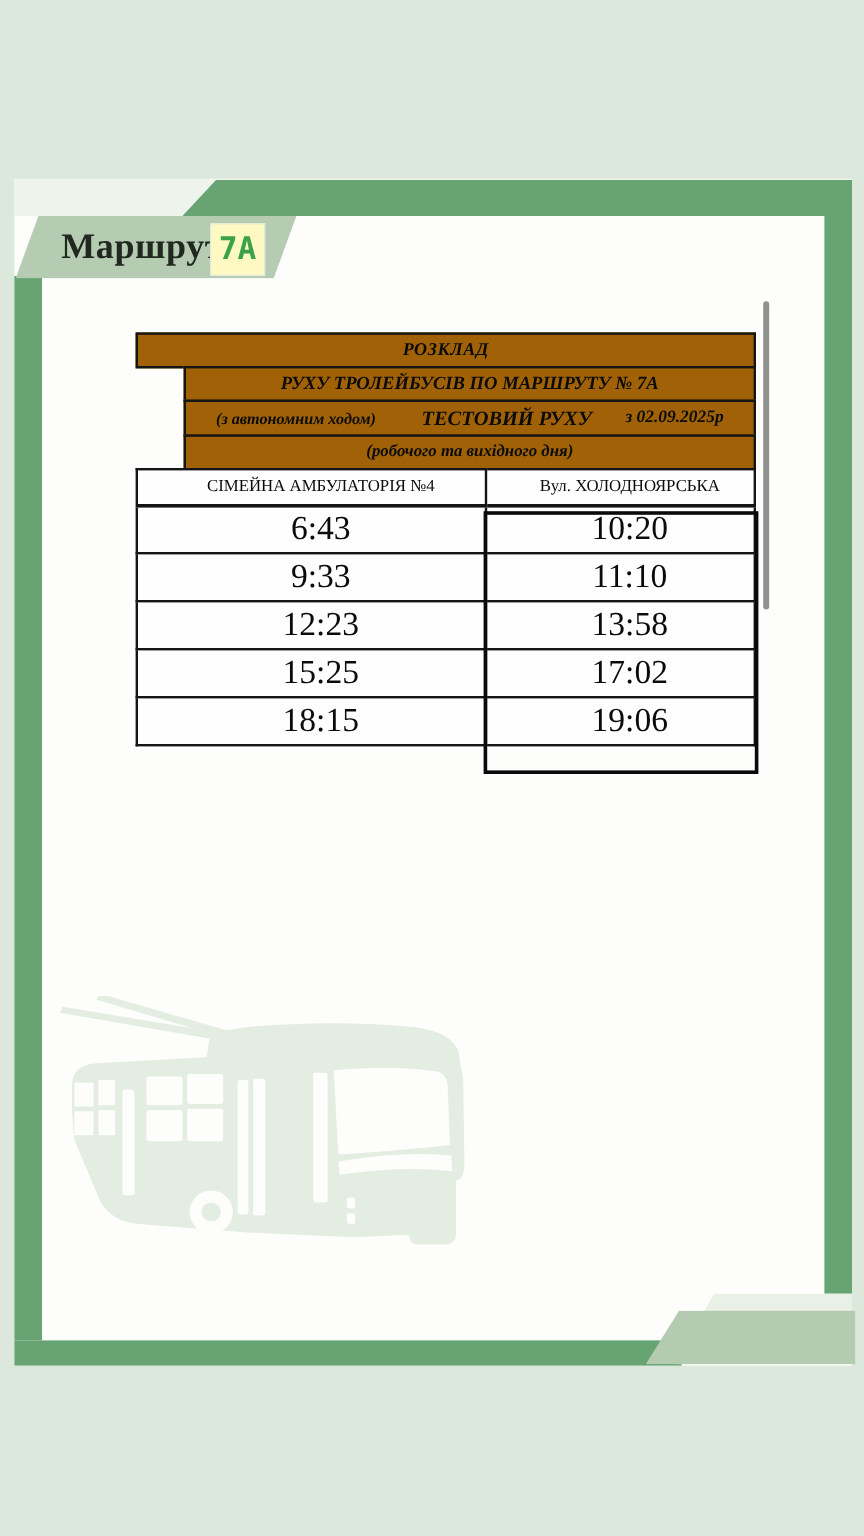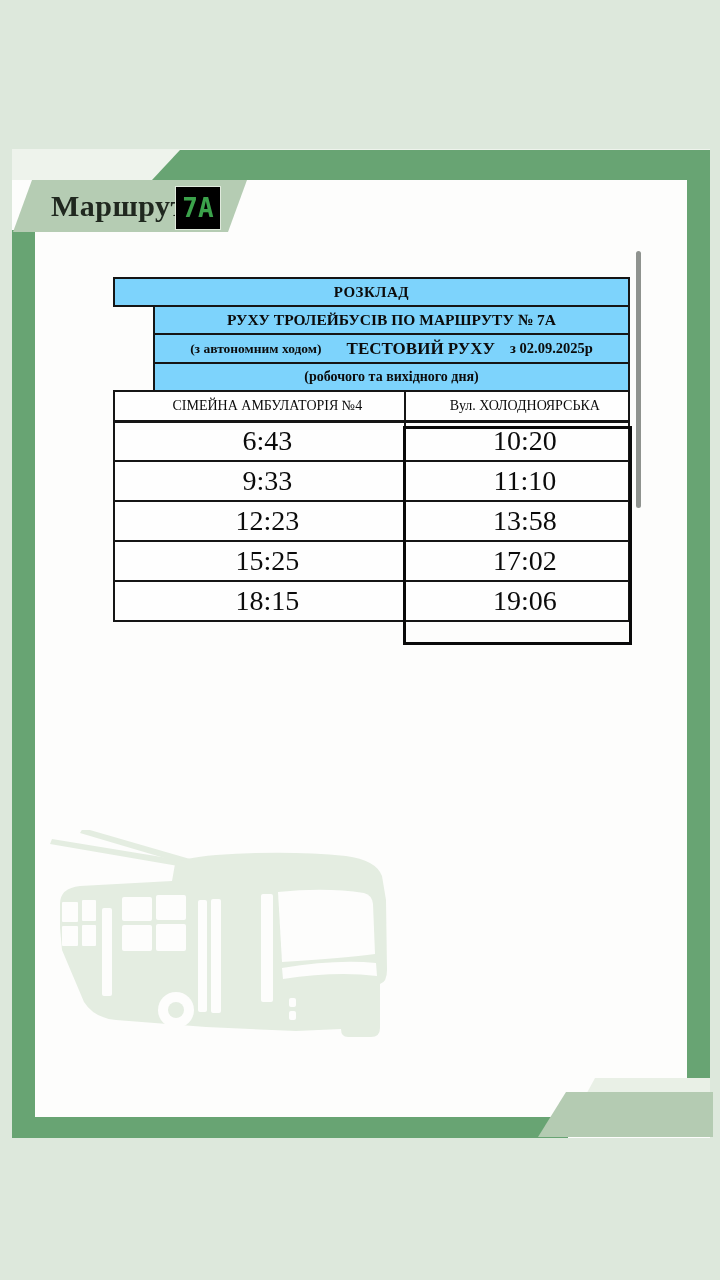--- a/index.html
+++ b/index.html
@@ -57,38 +57,38 @@
     clip-path:polygon(19px 0, 100% 0, calc(100% - 19px) 100%, 0 100%);
     z-index:2;
   }
   .banner .route-label {
     display:block; padding-left:38px; line-height:51px;
     font-size:30px; font-weight:700; color:#20281f;
     letter-spacing:0.5px;
   }
   .badge {
     position:absolute; left:175px; top:186px; width:46px; height:44px;
-    background:#000000; border:1px solid #e0eadd;
+    background:#fef9c3; border:1px solid #e0eadd;
     display:flex; align-items:center; justify-content:center;
     font-family:"DejaVu Sans Mono", monospace;
     font-size:26px; font-weight:700; color:#3ba24b;
     z-index:3;
   }
 
   
   .schedule { position:absolute; left:113px; top:277px; width:517px; color:#0b0b0b; z-index:2; }
   .t-row {
-    border:2px solid #151515; background:#7dd3fc;
+    border:2px solid #151515; background:#a16207;
     display:flex; align-items:center; justify-content:center;
-    text-align:center; font-weight:700;
+    text-align:center; font-weight:700;font-style:italic;
   }
   .t-row + .t-row { margin-top:-2px;margin-left:40px; }
   .t-title    { height:30px; font-size:15px; letter-spacing:0.5px; }
   .t-subtitle { height:30px; font-size:15.5px; }
-  .t-mode     { height:31px; font-size:13.5px; gap:3px; }
+  .t-mode     { height:31px; font-size:13.5px; gap:16px; }
   .t-mode .mode-prefix { margin-right:22px; }
   .t-mode .mode-main   { font-size:17px; margin-right:12px; }
   .t-mode .mode-date   { font-size:14.5px; }
   .t-days     { height:30px; font-size:14px; }
 
   table.times {
     width:517px; margin-top:-2px; border-collapse:collapse; background:#fefefe;
   }
   table.times col.c-left  { width:292px; }
   table.times col.c-right { width:225px; }

